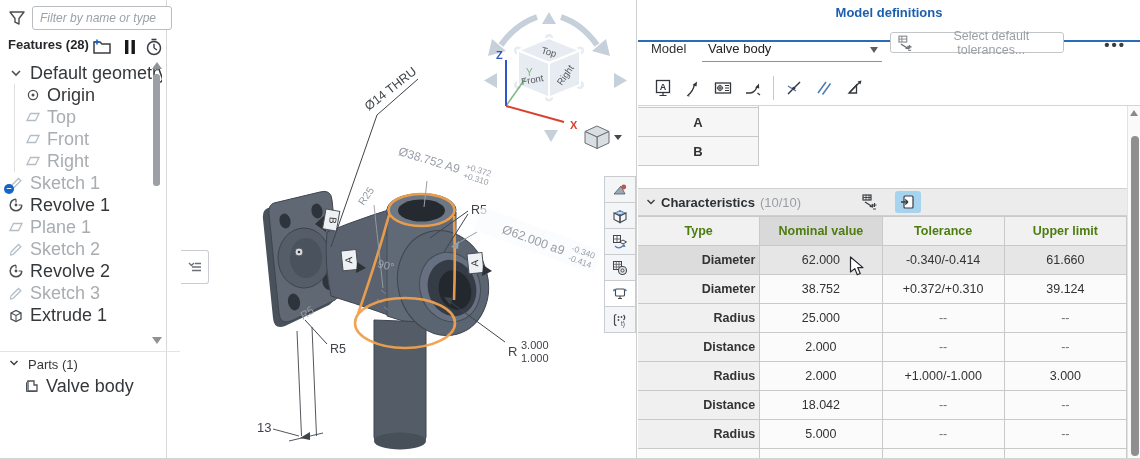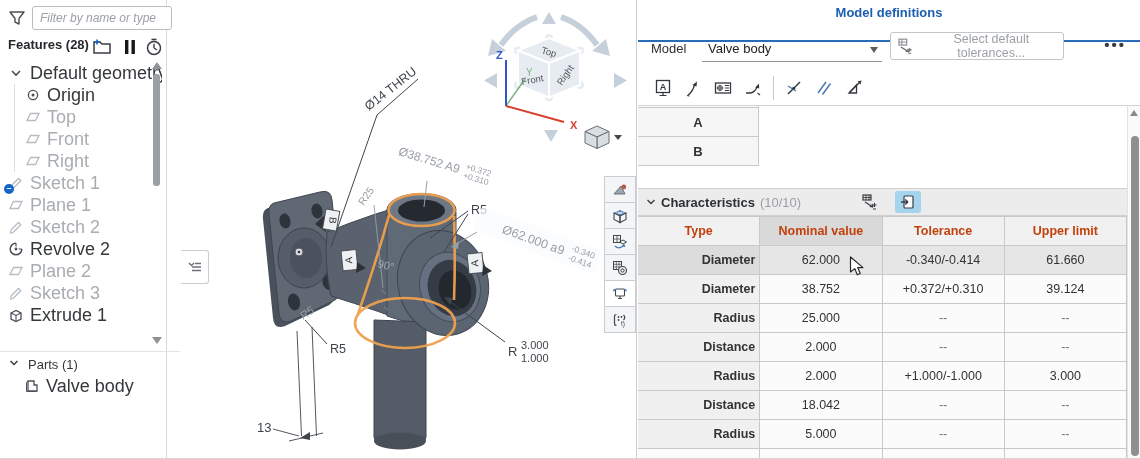--- a/index.html
+++ b/index.html
@@ -60,21 +60,21 @@
   .rp-titlebar{position:absolute;left:0;top:0;width:100%;height:42px;border-bottom:2px solid #2b6cb8;}
   .rp-title{position:absolute;left:0;top:5px;width:100%;text-align:center;font-weight:bold;
             color:#1c5fae;font-size:13px;}
   .rp-modelrow{position:absolute;left:0;top:28px;width:100%;height:40px;text-align:center;}
   .rp-model-label{position:absolute;left:13px;top:13px;color:#2f3235;}
   .model-dropdown{position:absolute;left:64px;top:6px;width:180px;height:28px;border-bottom:1px solid #8e9296;
                   cursor:pointer;}
   .model-dropdown .val{position:absolute;left:6px;top:7px;color:#222;}
   .dd-caret{position:absolute;right:4px;top:13px;width:0;height:0;border-left:4.5px solid transparent;
             border-right:4.5px solid transparent;border-top:6px solid #5a5e63;}
-  .tol-btn{position:absolute;left:252px;top:4px;width:174px;height:28px;border:1px solid #c3c6c9;
+  .tol-btn{position:absolute;left:252px;top:4px;width:174px;height:21px;border:1px solid #c3c6c9;
            border-radius:3px;cursor:pointer;background:#fff;display:flex;align-items:center;padding-left:6px;}
   .tol-btn .txt{color:#9b9fa4;font-size:12.5px;margin-left:5px;}
   .overflow-btn{position:absolute;right:14px;top:8px;font-weight:bold;color:#3a3d41;font-size:15px;
                 letter-spacing:2px;cursor:pointer;}
   .rp-toolbar{position:absolute;left:0;top:70px;width:100%;height:36px;border-bottom:1px solid #d4d4d4;
               display:flex;align-items:center;padding-left:10px;}
   .rtool{width:30px;height:24px;display:flex;align-items:center;justify-content:center;cursor:pointer;}
   .rtool-sep{width:1px;height:24px;background:#c9c9c9;margin:0 5px;}
   .rp-content{position:absolute;left:0;top:106px;width:100%;height:353px;overflow:hidden;}
 
@@ -89,21 +89,21 @@
   .char-title{font-weight:bold;color:#2d3034;}
   .char-count{color:#9b9fa4;margin-left:5px;}
   .cbar-btn{width:26px;height:22px;margin-left:12px;display:flex;align-items:center;justify-content:center;
             cursor:pointer;border-radius:3px;}
   .cbar-btn.hl{background:#a6d3ee;}
 
   .char-table-wrap{position:absolute;left:-1px;top:110px;width:492px;height:243px;overflow:hidden;}
   table.chars{border-collapse:collapse;table-layout:fixed;width:490px;}
   table.chars th,table.chars td{border:1px solid #c9c9c9;height:29px;text-align:center;
             font-size:12.5px;padding:0 4px;overflow:hidden;white-space:nowrap;}
-  table.chars th{background:#f1f1f1;font-weight:bold;color:#c2410c;cursor:pointer;}
+  table.chars th{background:#f1f1f1;font-weight:bold;color:#4d7c0f;cursor:pointer;}
   table.chars th.selcol{background:#d9d9d9;}
   table.chars td{background:#fbfbfb;color:#333;cursor:pointer;}
   table.chars td.type{background:#f0f0f0;font-weight:bold;text-align:right;}
   table.chars tr.selrow td{background:#e6e6e6;}
   table.chars tr.selrow td.type{background:#dcdcdc;}
   table.chars td.dash{color:#6e7276;}
 
   .rp-scrollbar{position:absolute;right:0;top:0;width:13px;height:353px;background:#fafafa;
                 border-left:1px solid #e3e3e3;}
   .rsb-up{position:absolute;left:2px;top:4px;width:0;height:0;border-left:4.5px solid transparent;
@@ -182,46 +182,48 @@
             <span class="tlabel">Right</span>
           </div>
         </div>
         <div class="titem muted">
           <span class="ticon"><svg width="16" height="16" viewBox="0 0 16 16">
               <path d="M3 13 L10.5 5.5 L12.8 7.8 L5.3 15.3" fill="none" stroke="#b4bcc4" stroke-width="1.3" transform="translate(0,-2)"></path>
               <path d="M3 13l-.6 3 3-.6" fill="none" stroke="#b4bcc4" stroke-width="1.1" transform="translate(0,-2)"></path>
             </svg><span class="badge">–</span></span>
           <span class="tlabel">Sketch 1</span>
         </div>
-        <div class="titem muted">
-          <span class="ticon"><svg width="16" height="16" viewBox="0 0 16 16">
-              <path d="M2 11.5 L5.5 4.5 H14 L10.5 11.5 Z" fill="none" stroke="#b4bcc4" stroke-width="1.3"></path>
-            </svg></span>
-          <span class="tlabel">Plane 1</span>
-        </div>
-        <div class="titem muted">
-          <span class="ticon"><svg width="16" height="16" viewBox="0 0 16 16">
-              <path d="M3 13 L10.5 5.5 L12.8 7.8 L5.3 15.3" fill="none" stroke="#b4bcc4" stroke-width="1.3" transform="translate(0,-2)"></path>
-              <path d="M3 13l-.6 3 3-.6" fill="none" stroke="#b4bcc4" stroke-width="1.1" transform="translate(0,-2)"></path>
-            </svg></span>
-          <span class="tlabel">Sketch 2</span>
-        </div>
         <div class="titem">
           <span class="ticon"><svg width="16" height="16" viewBox="0 0 16 16">
               <path d="M8 2.2 A5.8 5.8 0 1 0 13.8 8" fill="none" stroke="#4a5158" stroke-width="1.5"></path>
               <path d="M8 2.2 L8 5.4 M13.8 8 L10.6 8" stroke="#4a5158" stroke-width="1.2"></path>
               <circle cx="8" cy="8" r="1.4" fill="#4a5158"></circle>
             </svg></span>
+          <span class="tlabel">Revolve 1</span>
+        </div>
+        <div class="titem muted">
+          <span class="ticon"><svg width="16" height="16" viewBox="0 0 16 16">
+              <path d="M2 11.5 L5.5 4.5 H14 L10.5 11.5 Z" fill="none" stroke="#b4bcc4" stroke-width="1.3"></path>
+            </svg></span>
+          <span class="tlabel">Plane 1</span>
+        </div>
+        <div class="titem muted">
+          <span class="ticon"><svg width="16" height="16" viewBox="0 0 16 16">
+              <path d="M3 13 L10.5 5.5 L12.8 7.8 L5.3 15.3" fill="none" stroke="#b4bcc4" stroke-width="1.3" transform="translate(0,-2)"></path>
+              <path d="M3 13l-.6 3 3-.6" fill="none" stroke="#b4bcc4" stroke-width="1.1" transform="translate(0,-2)"></path>
+            </svg></span>
+          <span class="tlabel">Sketch 2</span>
+        </div>
+        <div class="titem">
+          <span class="ticon"><svg width="16" height="16" viewBox="0 0 16 16">
+              <path d="M8 2.2 A5.8 5.8 0 1 0 13.8 8" fill="none" stroke="#4a5158" stroke-width="1.5"></path>
+              <path d="M8 2.2 L8 5.4 M13.8 8 L10.6 8" stroke="#4a5158" stroke-width="1.2"></path>
+              <circle cx="8" cy="8" r="1.4" fill="#4a5158"></circle>
+            </svg></span>
           <span class="tlabel">Revolve 2</span>
-        </div>
-        <div class="titem muted">
-          <span class="ticon"><svg width="16" height="16" viewBox="0 0 16 16">
-              <path d="M2 11.5 L5.5 4.5 H14 L10.5 11.5 Z" fill="none" stroke="#b4bcc4" stroke-width="1.3"></path>
-            </svg></span>
-          <span class="tlabel">Plane 2</span>
         </div>
         <div class="titem muted">
           <span class="ticon"><svg width="16" height="16" viewBox="0 0 16 16">
               <path d="M3 13 L10.5 5.5 L12.8 7.8 L5.3 15.3" fill="none" stroke="#b4bcc4" stroke-width="1.3" transform="translate(0,-2)"></path>
               <path d="M3 13l-.6 3 3-.6" fill="none" stroke="#b4bcc4" stroke-width="1.1" transform="translate(0,-2)"></path>
             </svg></span>
           <span class="tlabel">Sketch 3</span>
         </div>
         <div class="titem">
           <span class="ticon"><svg width="16" height="16" viewBox="0 0 16 16">

